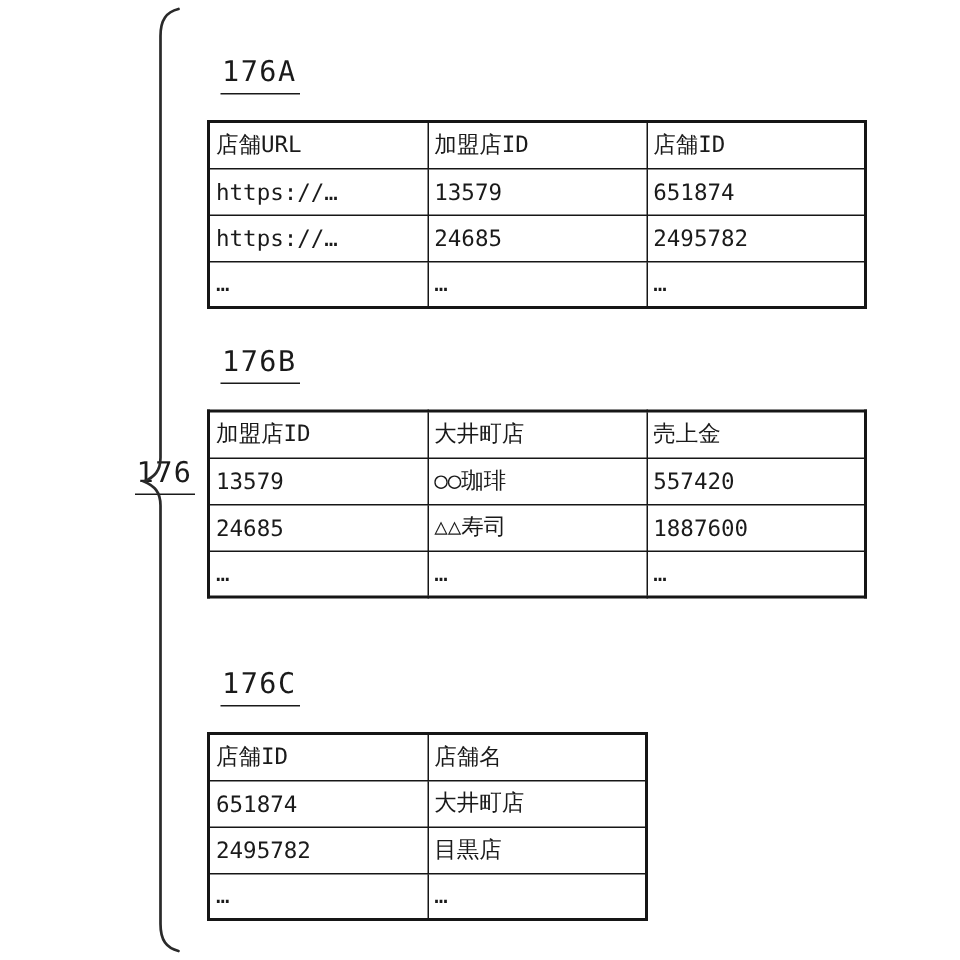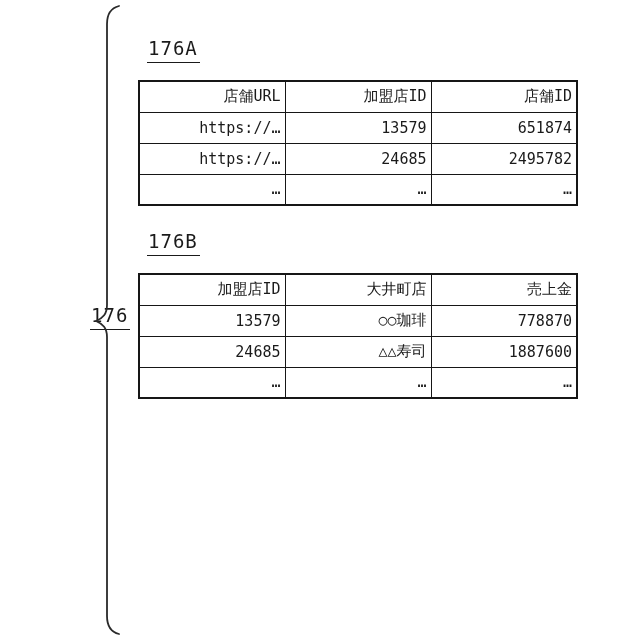--- a/index.html
+++ b/index.html
@@ -60,21 +60,21 @@
     table-layout: fixed;
     background: #ffffff;
     border: 2.4px solid #161616;
   }
   table.dtable th,
   table.dtable td {
     width: 146px;
     height: 31px;
     box-sizing: border-box;
     border: 1.6px solid #161616;
-    text-align: right;
+    text-align: left;
     vertical-align: middle;
     font-weight: normal;
     font-size: 15px;
     padding: 0 4px;
     white-space: nowrap;
     overflow: hidden;
   }
 </style>
 </head>
 <body>
@@ -130,30 +130,55 @@
         <tr>
           <th>加盟店ID</th>
           <th>大井町店</th>
           <th>売上金</th>
         </tr>
       </thead>
       <tbody>
         <tr>
           <td>13579</td>
           <td>○○珈琲</td>
-          <td>778870</td>
+          <td>557420</td>
         </tr>
         <tr>
           <td>24685</td>
           <td>△△寿司</td>
           <td>1887600</td>
         </tr>
         <tr>
           <td>…</td>
           <td>…</td>
           <td>…</td>
         </tr>
       </tbody>
     </table>
   </section>
 
+  <section class="tbl-section section-c">
+    <span class="ref-label">176C</span>
+    <table class="dtable">
+      <thead>
+        <tr>
+          <th>店舗ID</th>
+          <th>店舗名</th>
+        </tr>
+      </thead>
+      <tbody>
+        <tr>
+          <td>651874</td>
+          <td>大井町店</td>
+        </tr>
+        <tr>
+          <td>2495782</td>
+          <td>目黒店</td>
+        </tr>
+        <tr>
+          <td>…</td>
+          <td>…</td>
+        </tr>
+      </tbody>
+    </table>
+  </section>
 
 </div>
 
 </body></html>

